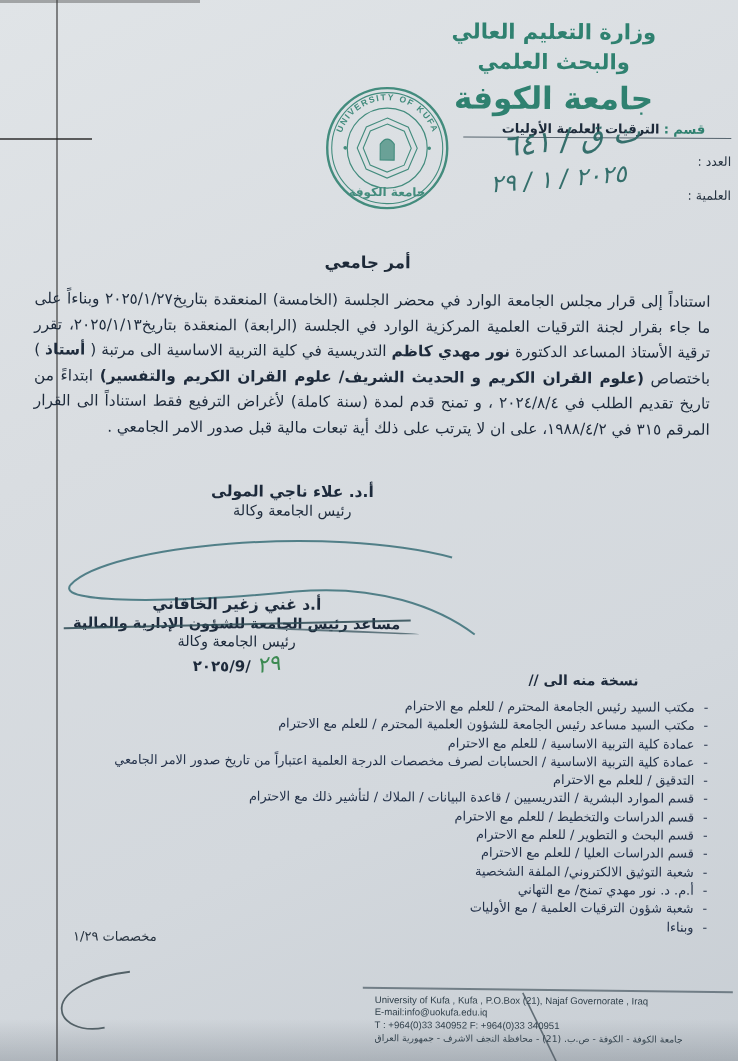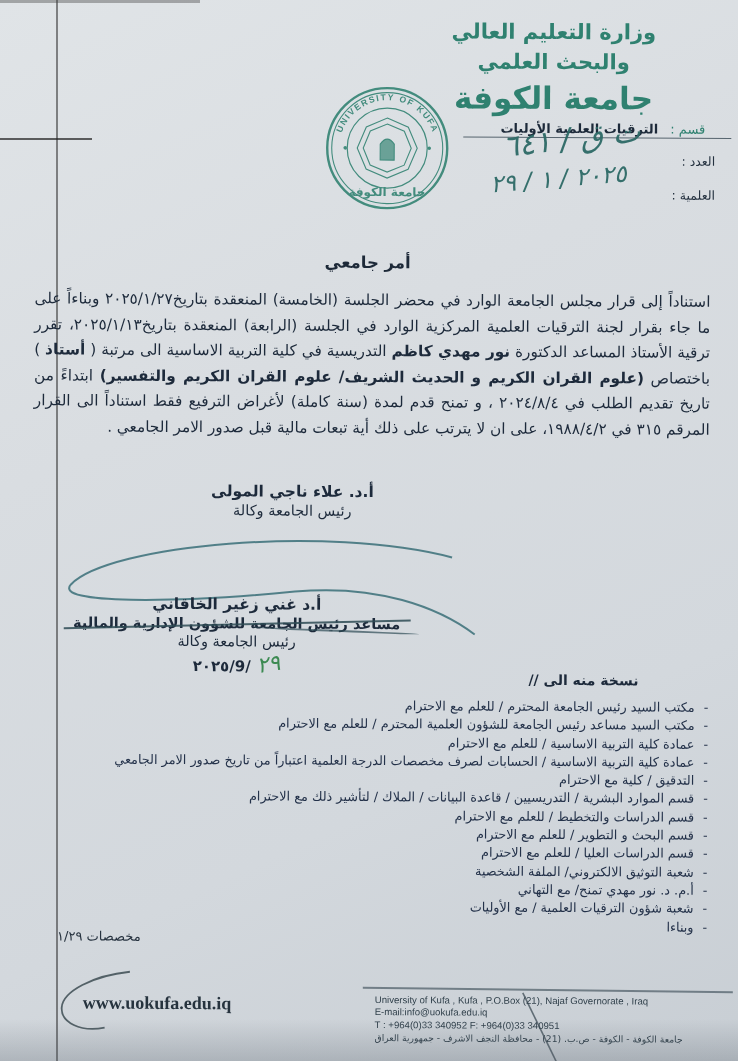--- a/index.html
+++ b/index.html
@@ -30,24 +30,24 @@
     font-family:"DejaVu Sans",sans-serif;font-size:14.5px;}
   .en-dept{font-weight:600;}
   .dept-rule{width:232px;height:1px;background:#56646e;margin:4px 0 9px 0;}
   .en-ref{margin-bottom:9px;}
   .en-date{white-space:pre;}
   
   .ar-block{position:absolute;right:24px;top:16px;width:320px;text-align:center;direction:rtl;}
   .ar-min{font-size:21px;font-weight:700;color:var(--teal);line-height:1.45;}
   .ar-univ{font-size:31px;font-weight:700;color:var(--teal);line-height:1.3;}
   .ar-dept{direction:rtl;text-align:right;padding-right:8px;margin-top:3px;font-size:13px;}
-  .ar-dept .lbl{color:var(--teal);font-weight:400;margin-left:8px;}
+  .ar-dept .lbl{color:var(--teal);font-weight:700;}
   .ar-dept .val{color:#1d2a3a;font-weight:700;}
   .dept-rule-ar{position:absolute;right:6px;top:136px;width:268px;height:1px;background:#56646e;}
-  .ar-field{position:absolute;right:22px;font-size:12.5px;color:#24313f;direction:rtl;}
+  .ar-field{position:absolute;right:6px;font-size:12.5px;color:#24313f;direction:rtl;}
   .f-num{top:152px;} .f-date{top:186px;}
   .hand{color:var(--ink);font-style:italic;opacity:.95;}
   .hand-num{position:absolute;right:96px;top:120px;font-size:30px;letter-spacing:4px;
     transform:rotate(-7deg);direction:rtl;}
   .hand-date{position:absolute;right:110px;top:164px;font-size:24px;letter-spacing:3px;
     transform:rotate(-5deg);direction:ltr;}
   
   .seal{position:absolute;left:322px;top:82px;width:132px;height:132px;opacity:.88;}
   
   .title{position:absolute;left:0;right:0;top:253px;text-align:center;font-size:16.5px;
@@ -72,21 +72,21 @@
     transform:rotate(-10deg);margin-left:6px;font-weight:400;}
   
   .cc-head{position:absolute;right:96px;top:671px;direction:rtl;font-size:14px;font-weight:700;
     color:#1d2a3b;}
   .cc-list{position:absolute;right:26px;top:697px;width:672px;direction:rtl;color:#24324a;}
   .cc-item{font-size:12.8px;line-height:18.3px;text-align:right;}
   .cc-dash{display:inline-block;margin-left:9px;}
   
   .clerk{position:absolute;left:62px;top:930px;font-size:13px;letter-spacing:1px;
     color:#26323f;direction:ltr;}
-  .clerk .num{margin-left:0;text-align:right;}
+  .clerk .num{margin-left:16px;text-align:right;}
   .url{position:absolute;left:88px;top:994px;font-family:"Liberation Serif",serif;
     font-size:18px;font-weight:700;color:#26333e;}
   .foot-rule{position:absolute;left:368px;right:0;top:988px;height:1.5px;background:#4a5a64;
     opacity:.7;transform:rotate(.4deg);}
   .footer{position:absolute;left:380px;top:994px;right:4px;font-family:"Liberation Sans",sans-serif;
     font-size:9.6px;line-height:1.3;color:#2f3f4a;}
   .footer .ar{direction:rtl;text-align:left;margin-top:1px;font-family:"DejaVu Sans",sans-serif;font-size:9.2px;}
 </style>
 </head>
 <body>
@@ -164,38 +164,37 @@
         <span>٢٠٢٥/9/</span><span class="hand-day">٢٩</span>
       </div>
     </div>
 
     <div class="cc-head">نسخة منه الى //</div>
     <div class="cc-list">
         <div class="cc-item"><span class="cc-dash">-</span><span class="cc-text">مكتب السيد رئيس الجامعة المحترم / للعلم مع الاحترام</span></div>
         <div class="cc-item"><span class="cc-dash">-</span><span class="cc-text">مكتب السيد مساعد رئيس الجامعة  للشؤون  العلمية المحترم / للعلم مع الاحترام</span></div>
         <div class="cc-item"><span class="cc-dash">-</span><span class="cc-text">عمادة كلية التربية الاساسية / للعلم  مع الاحترام</span></div>
         <div class="cc-item"><span class="cc-dash">-</span><span class="cc-text">عمادة كلية التربية الاساسية / الحسابات لصرف مخصصات الدرجة العلمية اعتباراً من تاريخ صدور الامر الجامعي</span></div>
-        <div class="cc-item"><span class="cc-dash">-</span><span class="cc-text">التدقيق / كلية مع الاحترام</span></div>
+        <div class="cc-item"><span class="cc-dash">-</span><span class="cc-text">التدقيق / للعلم مع الاحترام</span></div>
         <div class="cc-item"><span class="cc-dash">-</span><span class="cc-text">قسم الموارد البشرية / التدريسيين / قاعدة البيانات / الملاك / لتأشير ذلك مع الاحترام</span></div>
         <div class="cc-item"><span class="cc-dash">-</span><span class="cc-text">قسم الدراسات والتخطيط / للعلم مع الاحترام</span></div>
         <div class="cc-item"><span class="cc-dash">-</span><span class="cc-text">قسم البحث و التطوير / للعلم مع الاحترام</span></div>
         <div class="cc-item"><span class="cc-dash">-</span><span class="cc-text">قسم الدراسات العليا / للعلم مع الاحترام</span></div>
         <div class="cc-item"><span class="cc-dash">-</span><span class="cc-text">شعبة التوثيق الالكتروني/ الملفة الشخصية</span></div>
         <div class="cc-item"><span class="cc-dash">-</span><span class="cc-text">أ.م. د. نور مهدي تمنح/ مع التهاني</span></div>
         <div class="cc-item"><span class="cc-dash">-</span><span class="cc-text">شعبة شؤون الترقيات العلمية / مع الأوليات</span></div>
         <div class="cc-item"><span class="cc-dash">-</span><span class="cc-text">وبناءا</span></div>
       </div>
 
     <div class="clerk">
       <span>مخصصات</span>
       <span class="num">١/٢٩</span>
     </div>
 
     <div class="foot-rule"></div>
-    <div class="url">www.uokufa.edu.iq</div>
     <div class="footer">
       <div>University of Kufa , Kufa , P.O.Box (21), Najaf Governorate , Iraq</div>
       <div>E-mail:info@uokufa.edu.iq</div>
       <div>T : +964(0)33 340952  F: +964(0)33 340951</div>
       <div class="ar">جامعة الكوفة - الكوفة - ص.ب. (21) - محافظة النجف الاشرف - جمهورية العراق</div>
     </div>
 
   </div>
 </div>
 

